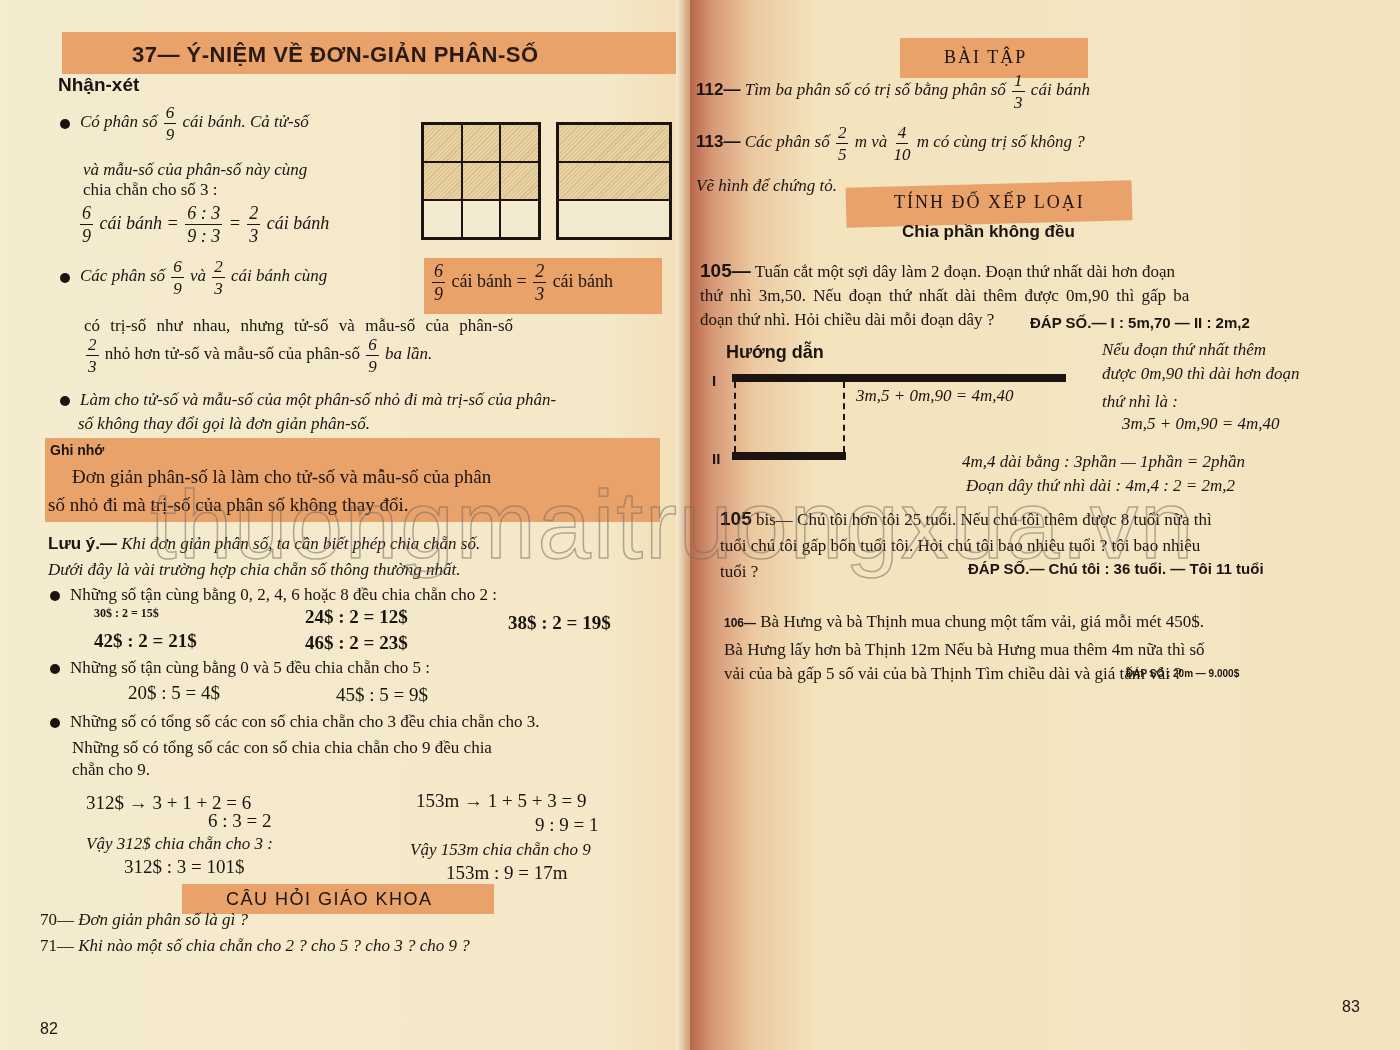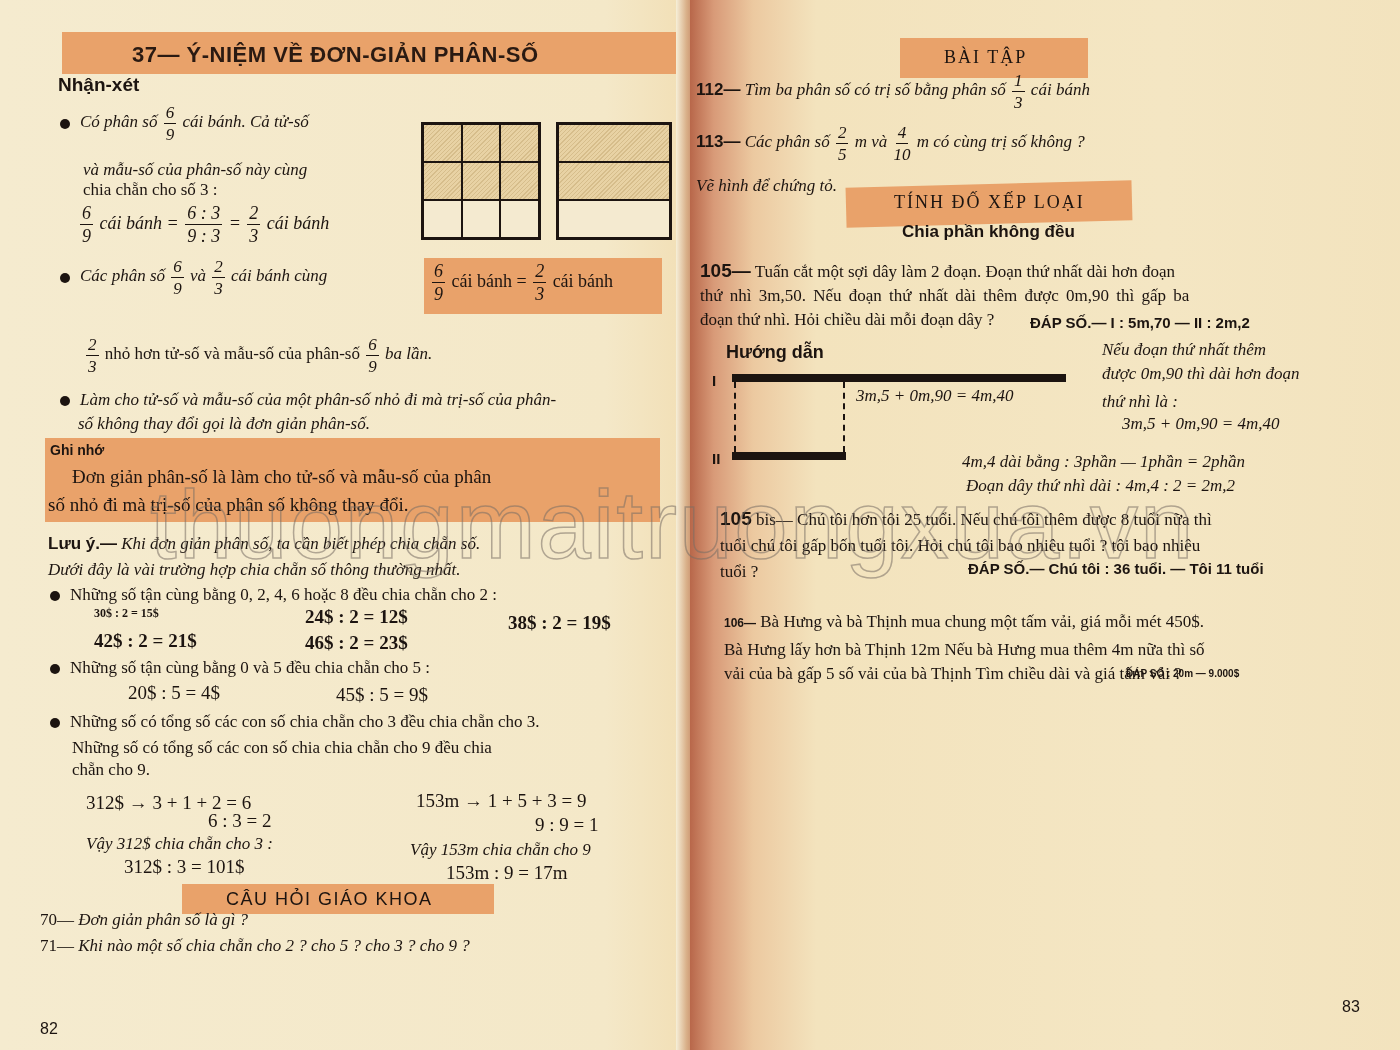--- a/index.html
+++ b/index.html
@@ -134,20 +134,21 @@
         <span class="d">9</span>
       </span>
     <span>cái bánh =</span>
     <span class="frac">
         <span class="n">2</span>
         <span class="d">3</span>
       </span>
     <span>cái bánh</span>
   </div>
 
+  <div class="line" style="left:84px; top:316px; word-spacing:6px;">có trị-số như nhau, nhưng tử-số và mẫu-số của phân-số</div>
   <div class="line" style="left:84px; top:336px;">
     <span class="frac">
         <span class="n">2</span>
         <span class="d">3</span>
       </span>
     <span>nhỏ hơn tử-số và mẫu-số của phân-số</span>
     <span class="frac">
         <span class="n">6</span>
         <span class="d">9</span>
       </span>

